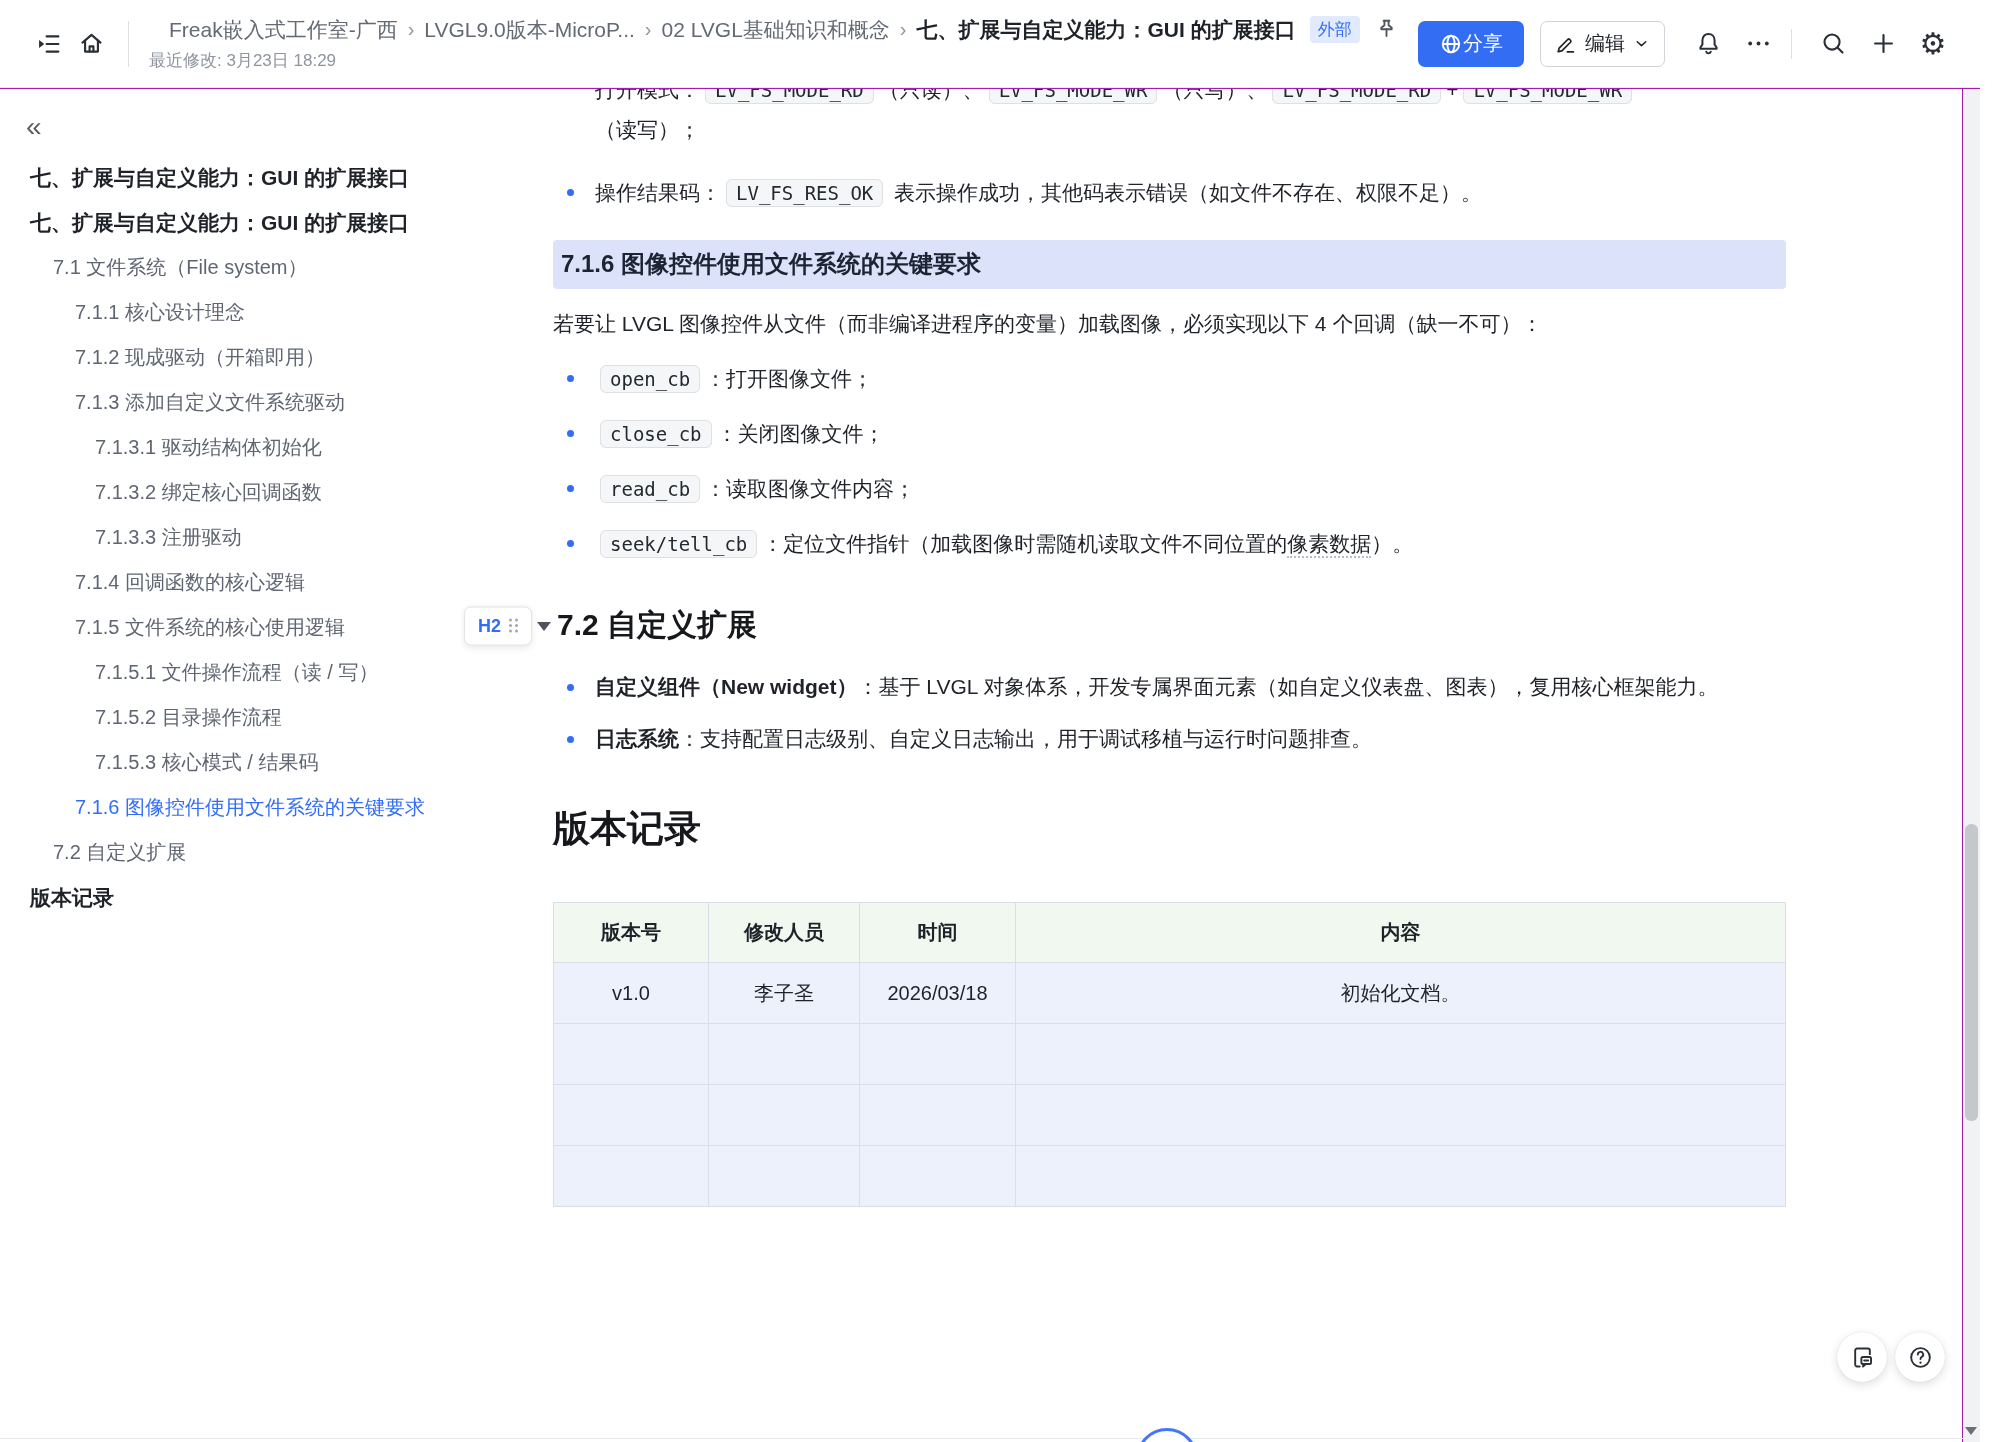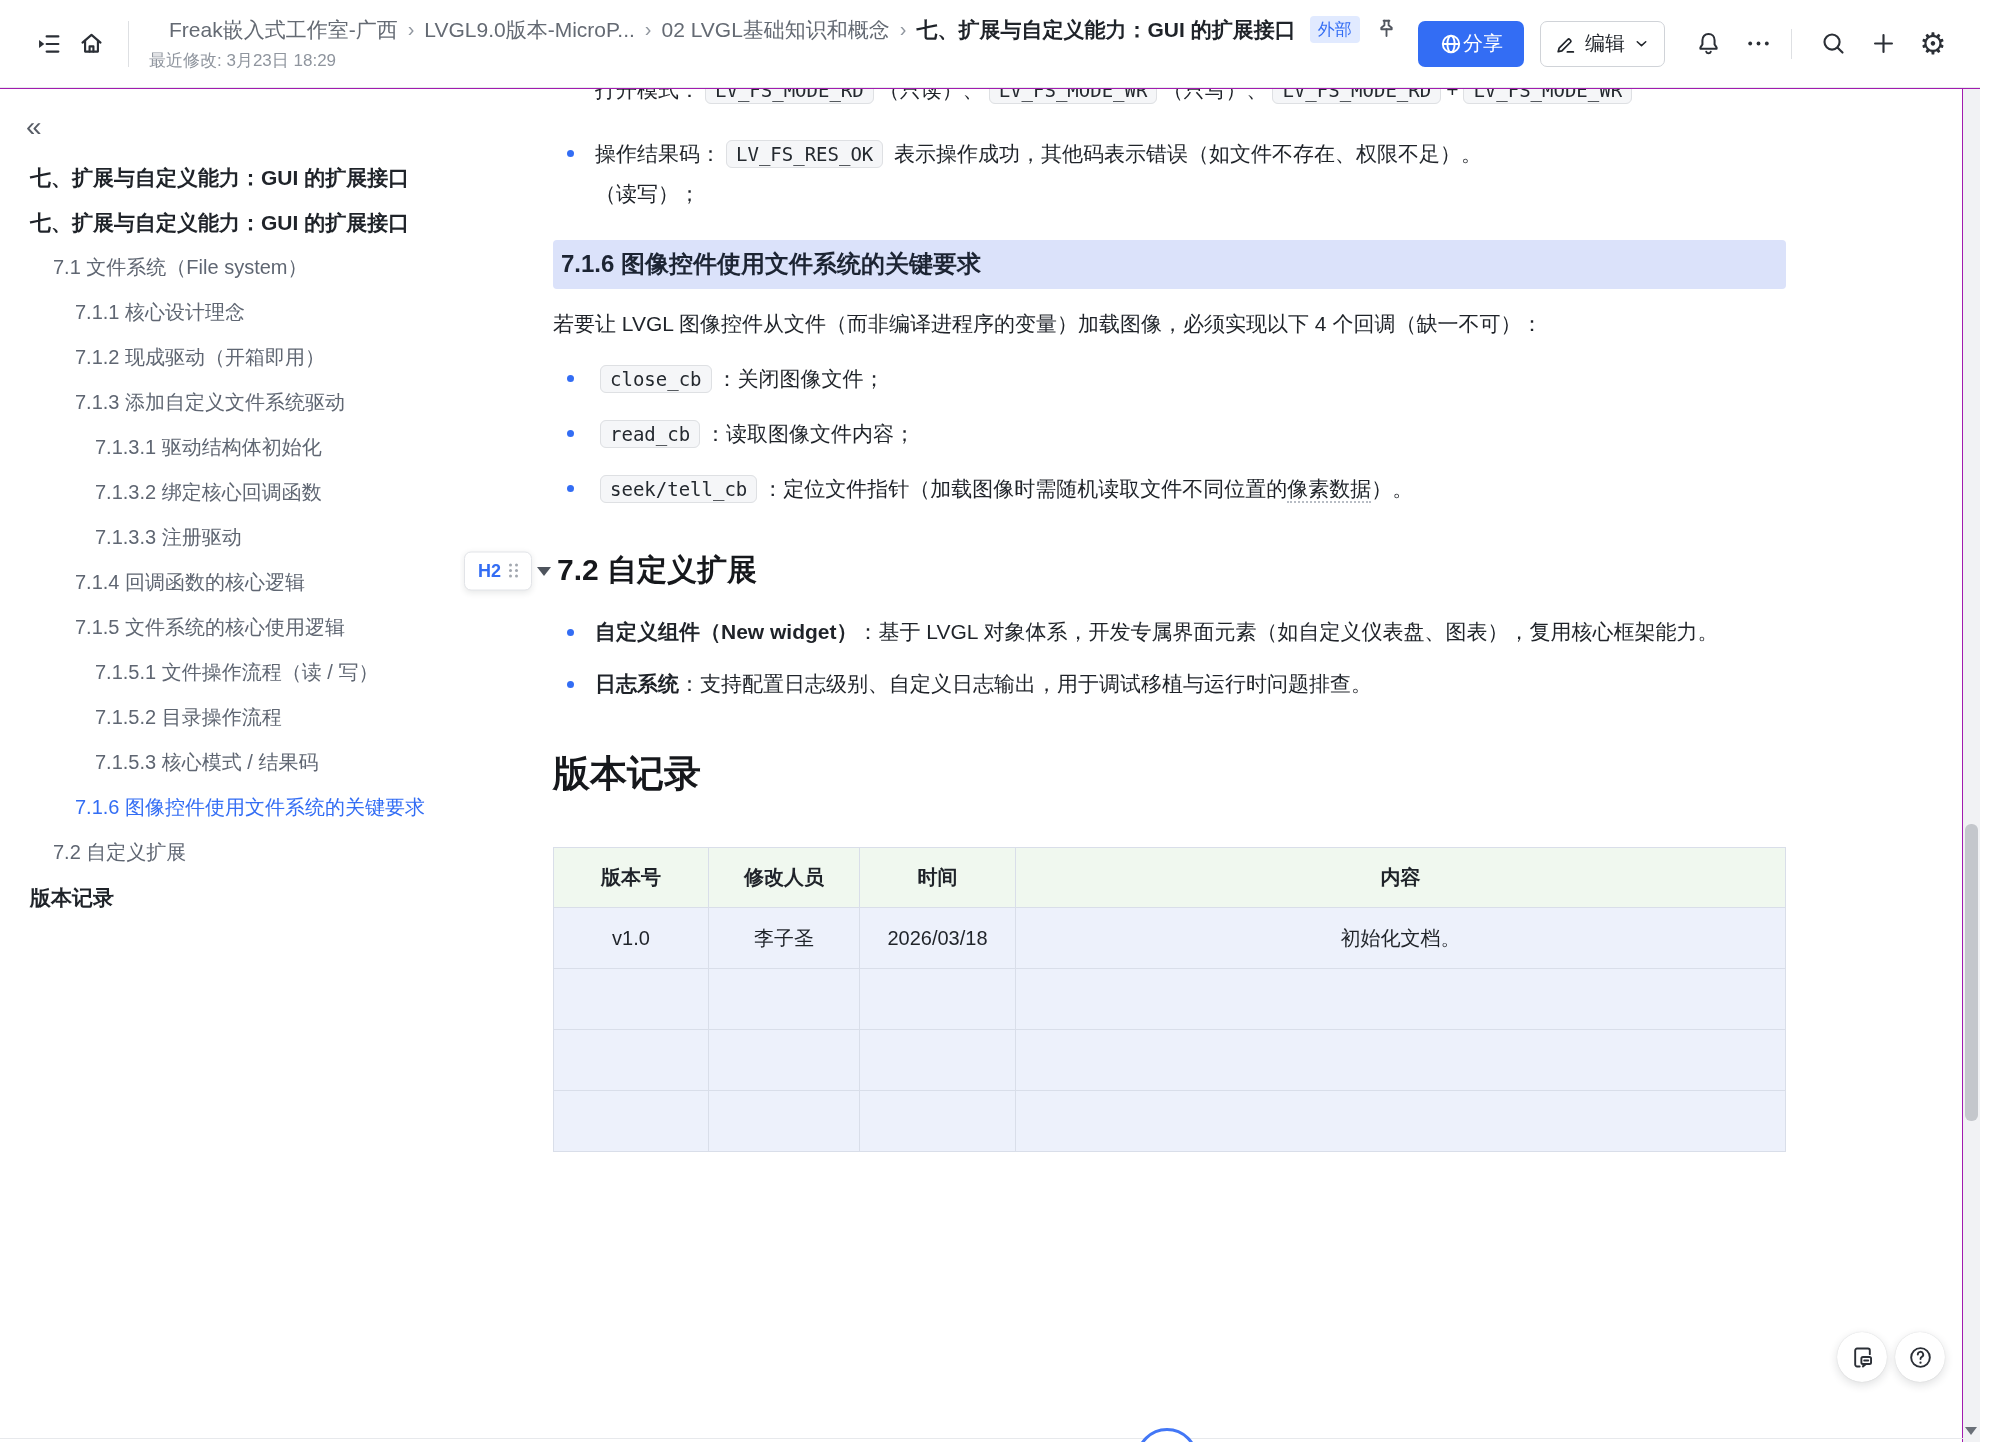--- a/index.html
+++ b/index.html
@@ -297,35 +297,39 @@
         </div>
       </nav>
   </aside>
 
   <main class="main">
     <div class="doc">
 
       <div class="li clipped">
         <span>打开模式：</span><code class="chip">LV_FS_MODE_RD</code><span>（只读）、</span><code class="chip">LV_FS_MODE_WR</code><span>（只写）、</span><code class="chip">LV_FS_MODE_RD</code><span>+</span><code class="chip">LV_FS_MODE_WR</code>
       </div>
+      <div class="li cont">
+        <span>（读写）；</span>
+      </div>
+
       <div class="li bullet result-li">
         <span class="dot"></span>
         <span>操作结果码：</span><code class="chip">LV_FS_RES_OK</code><span> 表示操作成功，其他码表示错误（如文件不存在、权限不足）。</span>
       </div>
 
-      <div class="li cont">
-        <span>（读写）；</span>
-      </div>
-
       <h3 class="hl">7.1.6 图像控件使用文件系统的关键要求</h3>
 
       <p class="p716">若要让 LVGL 图像控件从文件（而非编译进程序的变量）加载图像，必须实现以下 4 个回调（缺一不可）：</p>
 
       <div class="callbacks">
 
+          <div class="li bullet">
+            <span class="dot"></span>
+            <code class="chip">open_cb</code><span>：打开图像文件；</span><span class="dotted"></span><span></span>
+          </div>
 
           <div class="li bullet">
             <span class="dot"></span>
             <code class="chip">close_cb</code><span>：关闭图像文件；</span><span class="dotted"></span><span></span>
           </div>
 
           <div class="li bullet">
             <span class="dot"></span>
             <code class="chip">read_cb</code><span>：读取图像文件内容；</span><span class="dotted"></span><span></span>
           </div>

